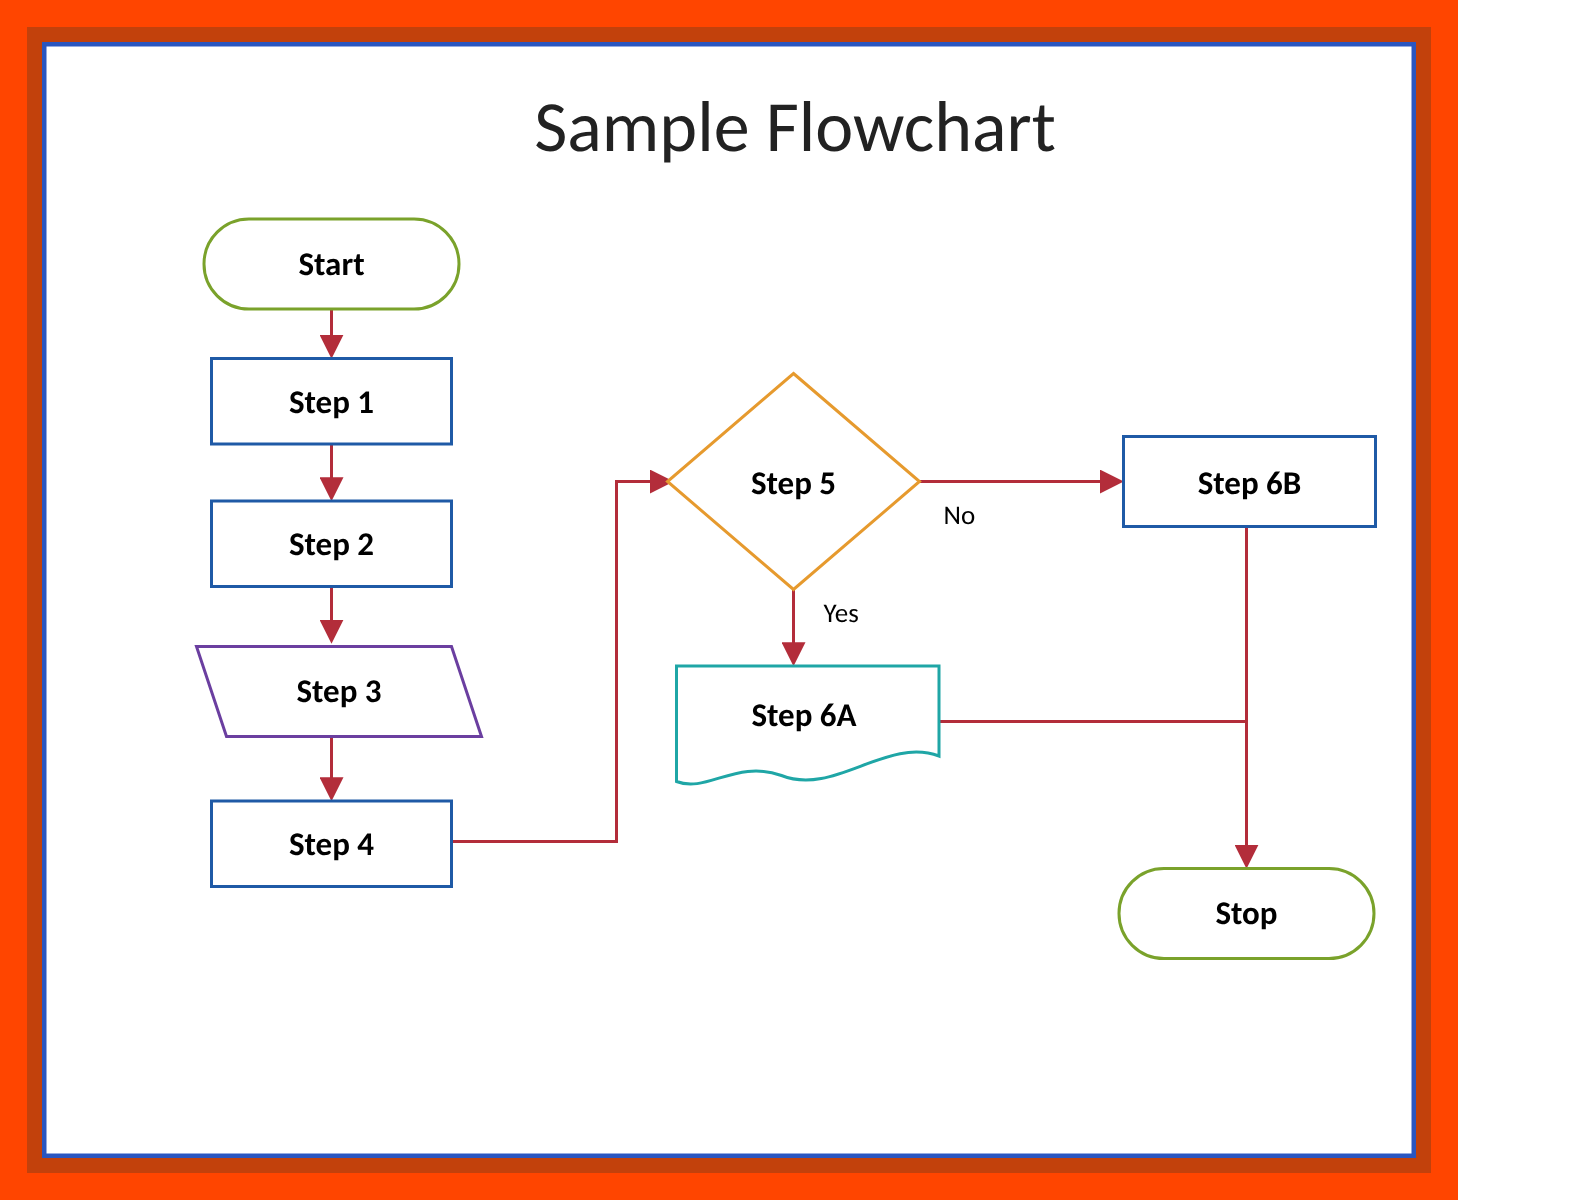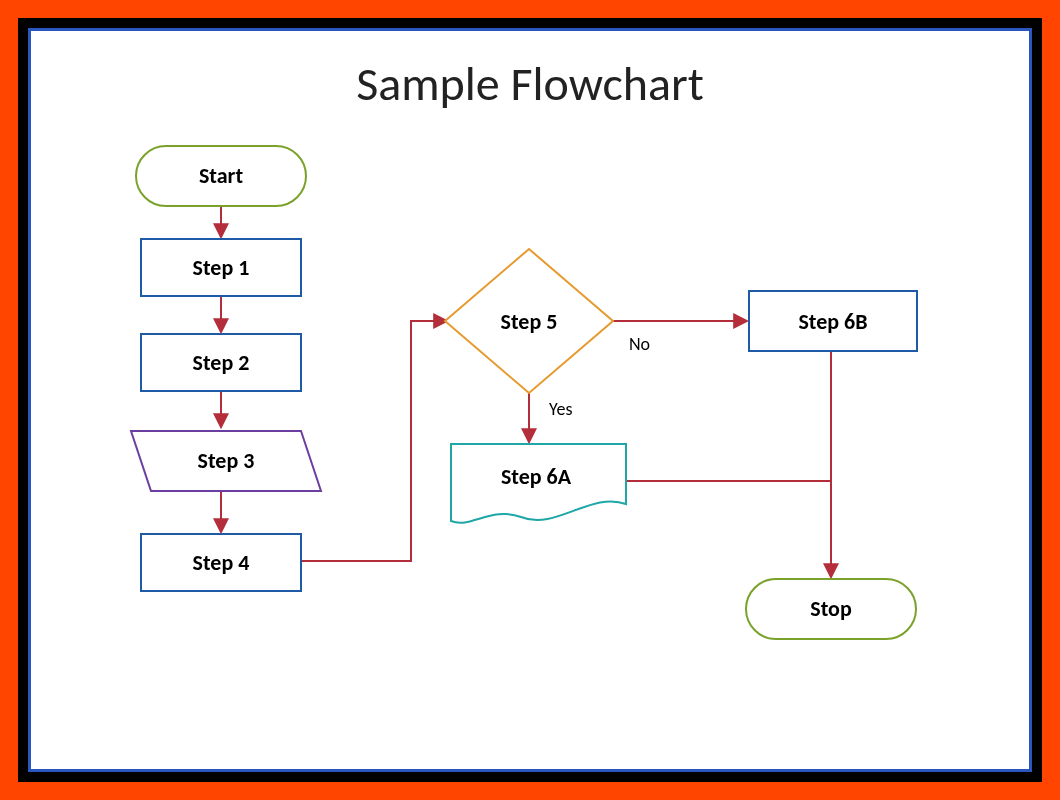--- a/index.html
+++ b/index.html
@@ -5,25 +5,25 @@
   html,body{margin:0;padding:0;}
   body{
     width:1060px;
     height:800px;
     background:#fff;
     font-family:"Calibri","Segoe UI",Arial,sans-serif;
     position:relative;
   }
   .outer{
     box-sizing:border-box;
-    width:1060px;
+    width:972px;
     height:800px;
     border:18px solid #ff4500;
     padding:10px;
-    background:#000000;
+    background:#c2410c;
   }
   .inner{
     box-sizing:border-box;
     width:100%;
     height:100%;
     border:3px solid #2a56c0;
     background:#fff;
     position:relative;
   }
   svg{position:absolute;left:0;top:0;}

